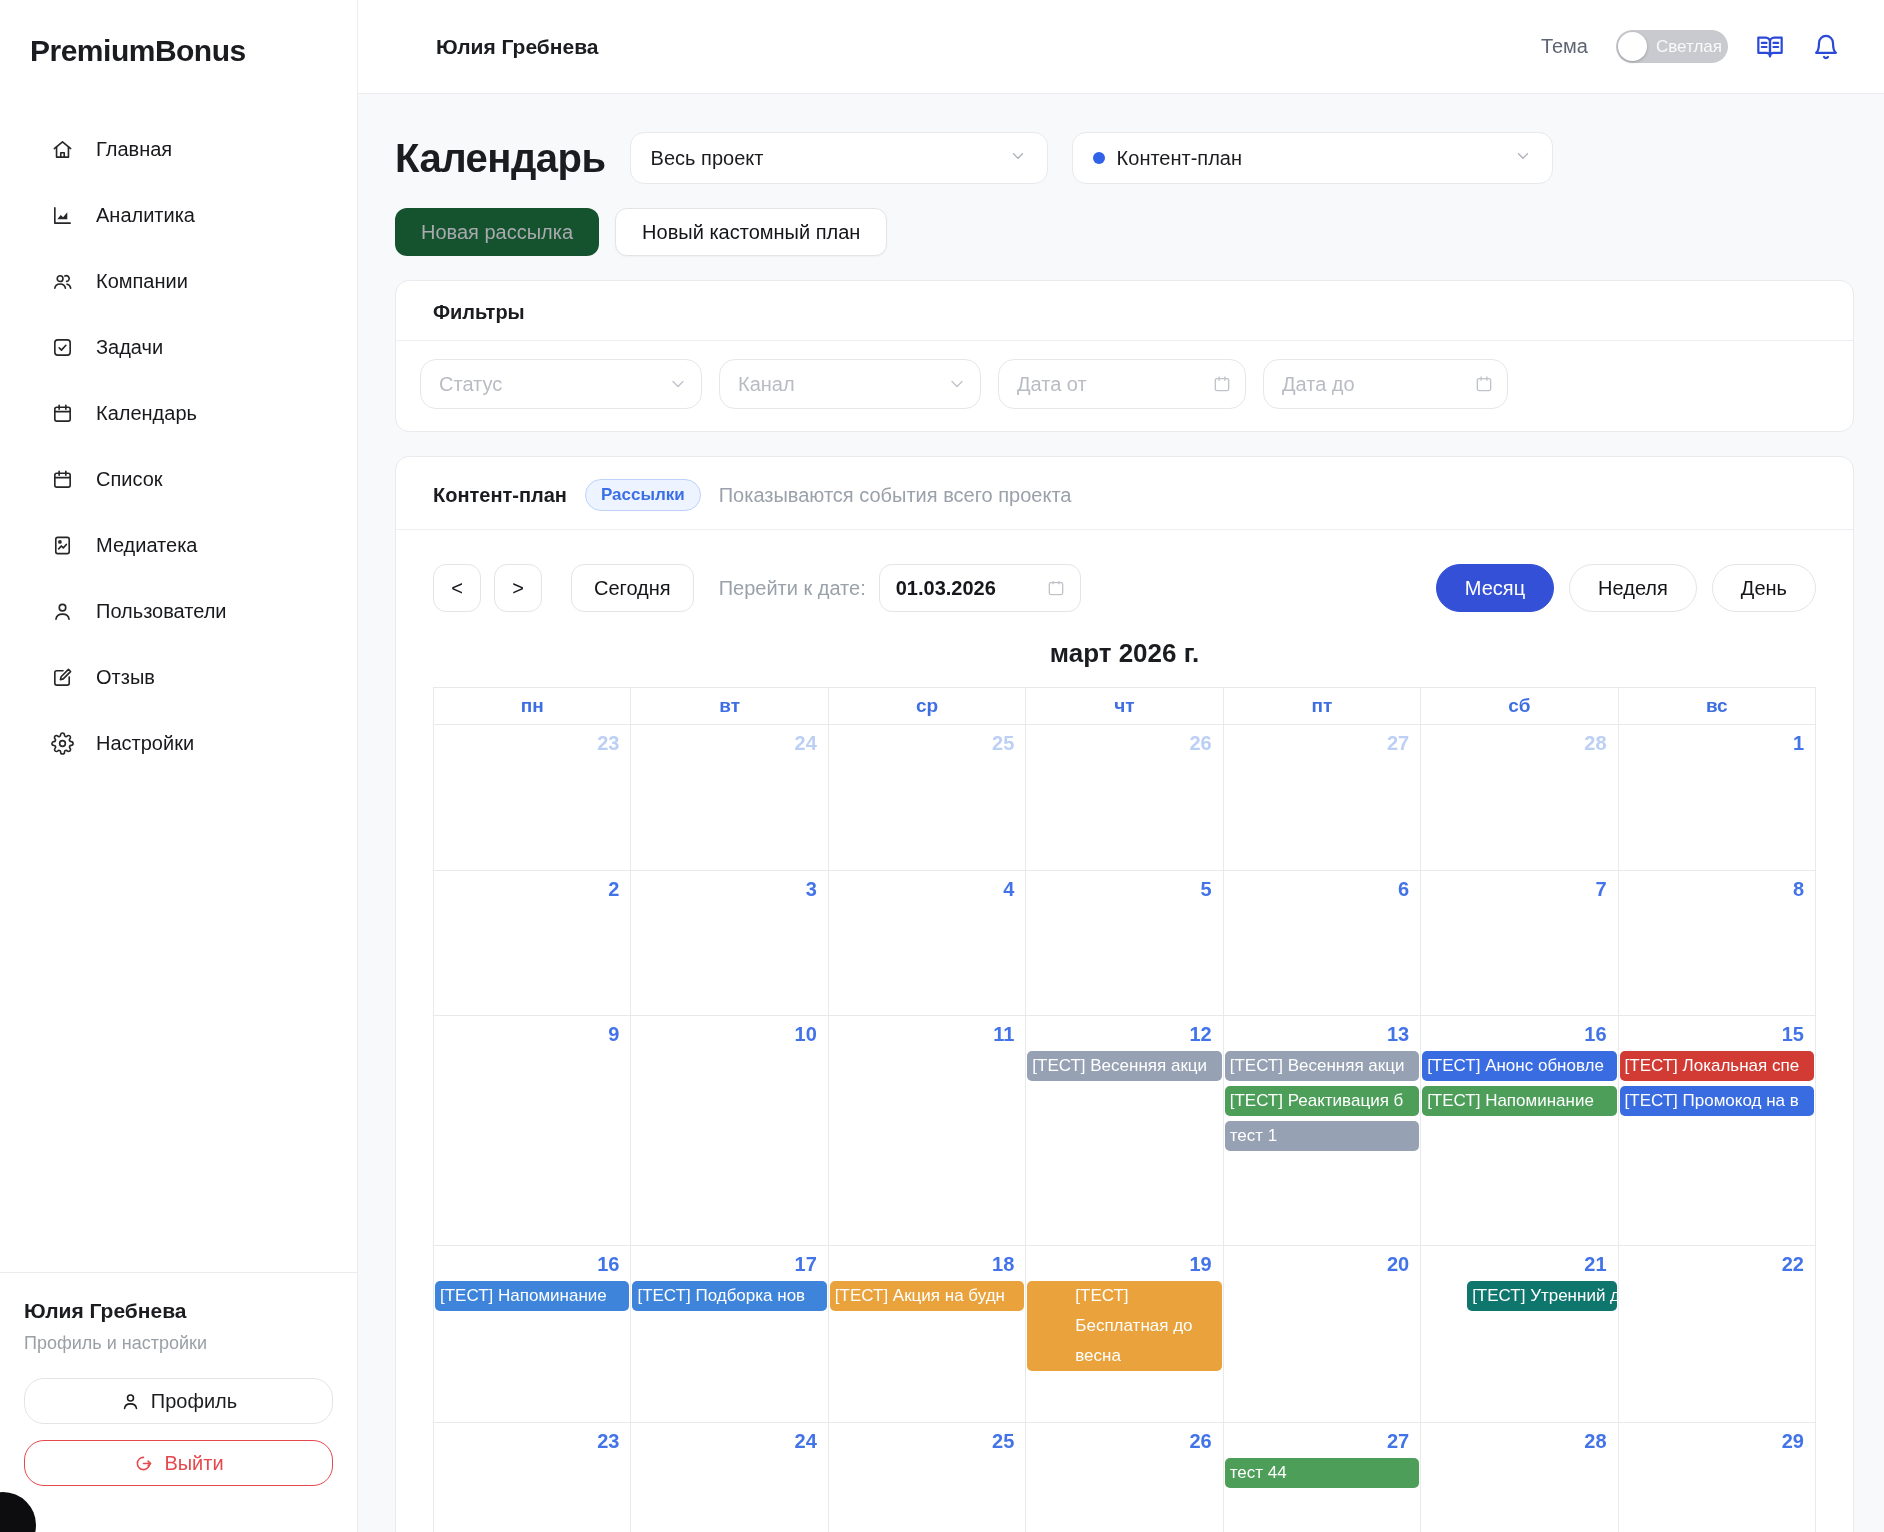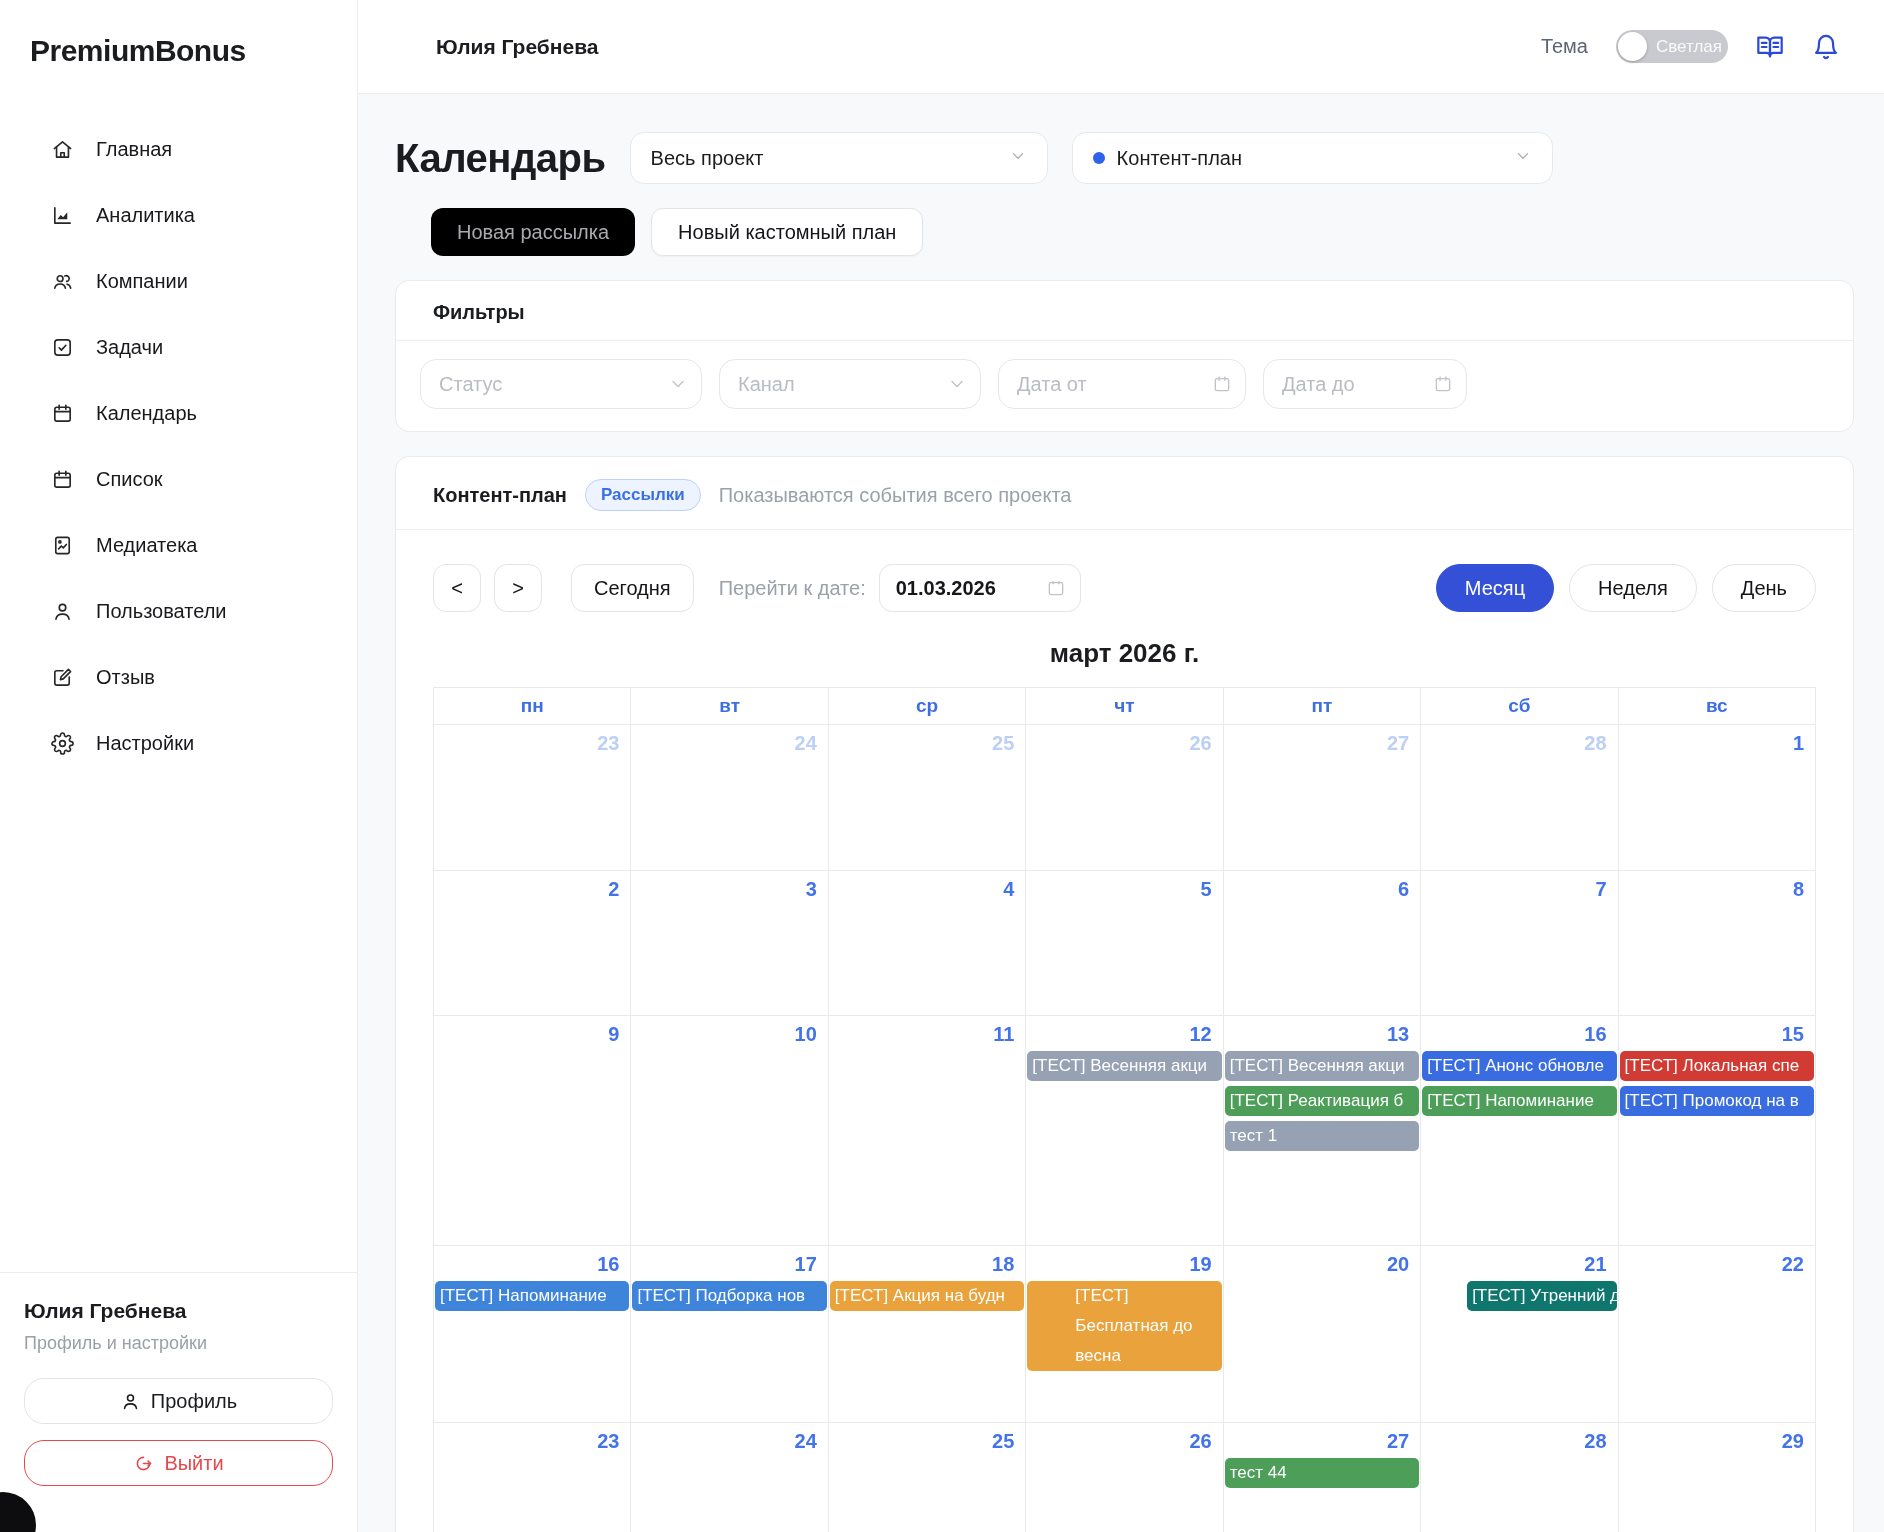--- a/index.html
+++ b/index.html
@@ -42,34 +42,34 @@
   .page-title { font-size:40px; font-weight:800; letter-spacing:-.5px; }
   .select { height:52px; background:#fff; border:1px solid #e8e9ec; border-radius:14px; display:flex; align-items:center; padding:0 20px; font-size:20px; color:#1b1c1f; cursor:pointer; }
   .select .chev { margin-left:auto; }
   .chev svg { width:18px; height:18px; stroke:#a9adb5; stroke-width:1.6; fill:none; stroke-linecap:round; stroke-linejoin:round; }
   .select.project { width:418px; }
   .select.plan { width:481px; }
   .dot { width:12px; height:12px; border-radius:50%; background:#2f62e8; margin-right:12px; }
 
   .btn-row { display:flex; gap:16px; margin-top:24px; }
   .btn { height:48px; border-radius:12px; font-family:inherit; font-size:20px; padding:0 26px; cursor:pointer; }
-  .btn.disabled { background:#000000; border:none; color:#a9aab0; cursor:default;margin-left:36px; }
+  .btn.disabled { background:#14532d; border:none; color:#a9aab0; cursor:default; }
   .btn.outline { background:#fff; border:1px solid #e3e4e8; color:#141519; box-shadow:0 1px 2px rgba(0,0,0,.04); }
 
   .card { background:#fff; border:1px solid #e9eaee; border-radius:14px; margin-top:24px; }
   .card-head { padding:20px 37px 16px 37px; font-size:20px; font-weight:700; }
   .divider { height:1px; background:#eeeff2; }
 
   .filter-row { display:flex; gap:17px; padding:18px 24px 22px 24px; }
   .field { position:relative; height:50px; }
   .field input { width:100%; height:100%; border:1px solid #e6e7ea; border-radius:16px; font-family:inherit; font-size:20px; padding:0 44px 0 18px; color:#1b1c1f; background:#fff; outline:none; }
   .field input::placeholder { color:#b9bcc3; }
   .field .f-icon { position:absolute; right:14px; top:50%; transform:translateY(-50%); display:inline-flex; }
   .field .f-icon svg { width:20px; height:20px; stroke:#c0c3ca; stroke-width:1.6; fill:none; stroke-linecap:round; stroke-linejoin:round; }
-  .w1{width:282px;} .w2{width:262px;} .w3{width:248px;} .w4{width:204px;}
+  .w1{width:282px;} .w2{width:262px;} .w3{width:248px;} .w4{width:245px;}
 
   
   .cal-card { margin-bottom:0; }
   .cal-head { display:flex; align-items:center; gap:18px; padding:22px 37px 18px 37px; }
   .cal-title { font-size:20px; font-weight:700; }
   .badge { font-size:17px; font-weight:600; color:#3b6fe6; background:#eef4ff; border:1px solid #bcd2fa; border-radius:16px; padding:5px 15px; }
   .cal-note { font-size:20px; color:#9aa1aa; }
   .toolbar { display:flex; align-items:center; padding:34px 37px 0 37px; gap:13px; }
   .tb-btn { height:48px; background:#fff; border:1px solid #e3e4e8; border-radius:13px; font-family:inherit; font-size:20px; color:#141519; cursor:pointer; padding:0 22px; }
   .tb-btn.sq { width:48px; padding:0; }

